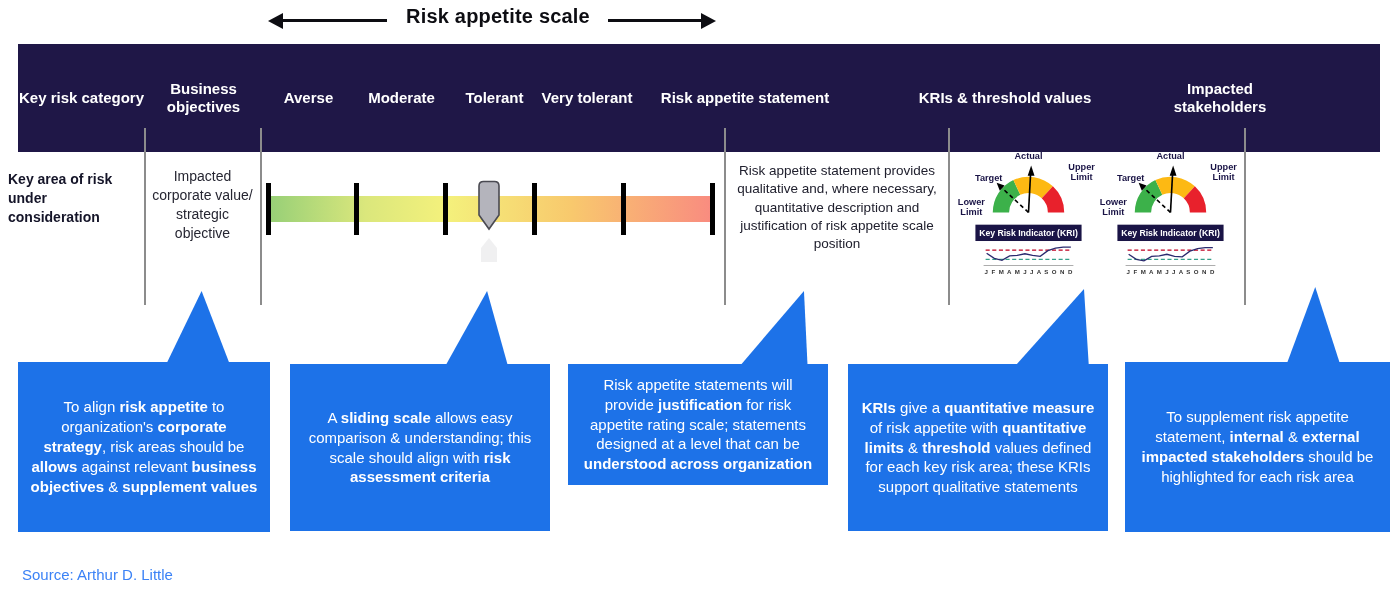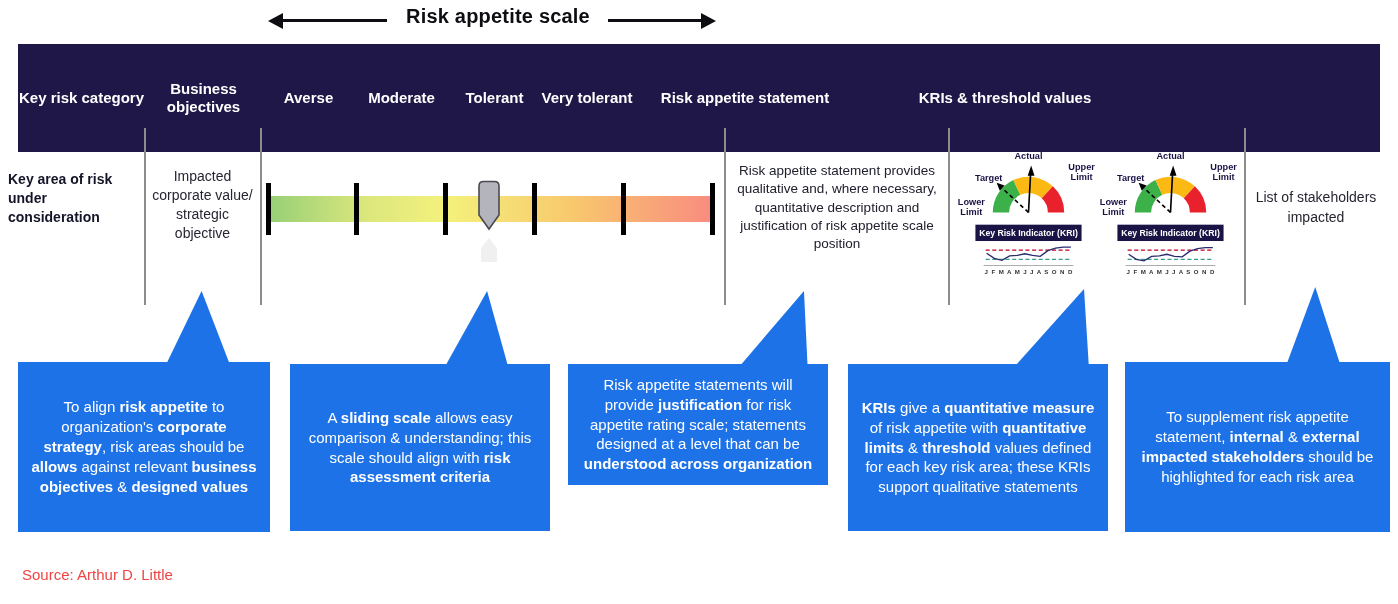--- a/index.html
+++ b/index.html
@@ -44,21 +44,21 @@
   
   .gauge{position:absolute;width:148px;height:138px;}
   .gauge text{font-family:"Liberation Sans",sans-serif;}
 
   
   .tri{position:absolute;background:#1d72e8;}
   .callout{position:absolute;background:#1d72e8;color:#ffffff;display:flex;align-items:center;justify-content:center;
            text-align:center;font-size:15px;line-height:1.33;padding:8px 12px;box-sizing:border-box;}
   .callout .bold{font-weight:700;}
 
-  .source{position:absolute;left:22px;top:566px;font-size:15px;color:#ef4444;}
+  .source{position:absolute;left:22px;top:566px;font-size:15px;color:#3b82f6;}
 </style>
 </head>
 <body>
 
 <div class="canvas">
 
   <div class="arrow-line" style="left:283px;width:104px;"></div>
   <div class="arrow-head left" style="left:268px;"></div>
   <div class="title">Risk appetite scale</div>
   <div class="arrow-line" style="left:608px;width:94px;"></div>
@@ -66,32 +66,32 @@
 
   <div class="band">
     <div class="col w0">Key risk category</div>
     <div class="col w1">Business objectives</div>
     <div class="col w3">Averse</div>
     <div class="col w4">Moderate</div>
     <div class="col w5">Tolerant</div>
     <div class="col w6">Very tolerant</div>
     <div class="col w7">Risk appetite statement</div>
     <div class="col w8">KRIs &amp; threshold values</div>
+    <div class="col w9">Impacted stakeholders</div>
   </div>
 
   <div class="vline" style="left:144px;"></div>
   <div class="vline" style="left:260px;"></div>
   <div class="vline" style="left:724px;"></div>
   <div class="vline" style="left:948px;"></div>
   <div class="vline" style="left:1244px;"></div>
 
   <div class="key-area">Key area of risk under consideration</div>
   <div class="biz-obj">Impacted corporate value/ strategic objective</div>
   <div class="statement">Risk appetite statement provides qualitative and, where necessary, quantitative description and justification of risk appetite scale position</div>
-  <div class="stakeholders">List of stakeholders impacted</div>
 
   <div class="scale-bar"></div>
   <div class="tick" style="left:265.5px;"></div>
   <div class="tick" style="left:354.3px;"></div>
   <div class="tick" style="left:443.1px;"></div>
   <div class="tick" style="left:531.9px;"></div>
   <div class="tick" style="left:620.7px;"></div>
   <div class="tick" style="left:709.5px;"></div>
   <svg class="pointer-svg" width="26" height="54" viewBox="0 0 26 54">
     <path d="M3,7 Q3,2.5 7.5,2.5 L18.5,2.5 Q23,2.5 23,7 L23,36 L13,50 L3,36 Z" fill="#b4b4bc" stroke="#4a4a52" stroke-width="1.6"></path>
@@ -146,21 +146,21 @@
     <text x="72" y="124" text-anchor="middle" font-size="6" font-weight="bold" fill="#333" textLength="86" lengthAdjust="spacing">J F M A M J J A S O N D</text>
   </svg>
 
   <div class="tri" style="left:162px;top:291px;width:72px;height:73px;clip-path:polygon(6% 100%,55% 0%,94% 100%);"></div>
   <div class="tri" style="left:441px;top:291px;width:72px;height:75px;clip-path:polygon(6% 100%,64% 0%,93% 100%);"></div>
   <div class="tri" style="left:737px;top:291px;width:72px;height:75px;clip-path:polygon(4% 100%,93% 0%,98% 100%);"></div>
   <div class="tri" style="left:1012px;top:289px;width:80px;height:77px;clip-path:polygon(4% 100%,90% 0%,96% 100%);"></div>
   <div class="tri" style="left:1283px;top:287px;width:62px;height:77px;clip-path:polygon(6% 100%,52% 0%,92% 100%);"></div>
 
   <div class="callout" style="left:18px;top:362px;width:252px;height:170px;">
-    <div><span>To align </span><span class="bold">risk appetite</span><span> to organization's </span><span class="bold">corporate strategy</span><span>, risk areas should be </span><span class="bold">allows</span><span> against relevant </span><span class="bold">business objectives</span><span> &amp; </span><span class="bold">designed values</span></div>
+    <div><span>To align </span><span class="bold">risk appetite</span><span> to organization's </span><span class="bold">corporate strategy</span><span>, risk areas should be </span><span class="bold">allows</span><span> against relevant </span><span class="bold">business objectives</span><span> &amp; </span><span class="bold">supplement values</span></div>
   </div>
   <div class="callout" style="left:290px;top:364px;width:260px;height:167px;">
     <div><span>A </span><span class="bold">sliding scale</span><span> allows easy comparison &amp; understanding; this scale should align with </span><span class="bold">risk assessment criteria</span></div>
   </div>
   <div class="callout" style="left:568px;top:364px;width:260px;height:121px;">
     <div><span>Risk appetite statements will provide </span><span class="bold">justification</span><span> for risk appetite rating scale; statements designed at a level that can be </span><span class="bold">understood across organization</span></div>
   </div>
   <div class="callout" style="left:848px;top:364px;width:260px;height:167px;">
     <div><span class="bold">KRIs</span><span> give a </span><span class="bold">quantitative measure</span><span> of risk appetite with </span><span class="bold">quantitative limits</span><span> &amp; </span><span class="bold">threshold</span><span> values defined for each key risk area; these KRIs support qualitative statements</span></div>
   </div>

